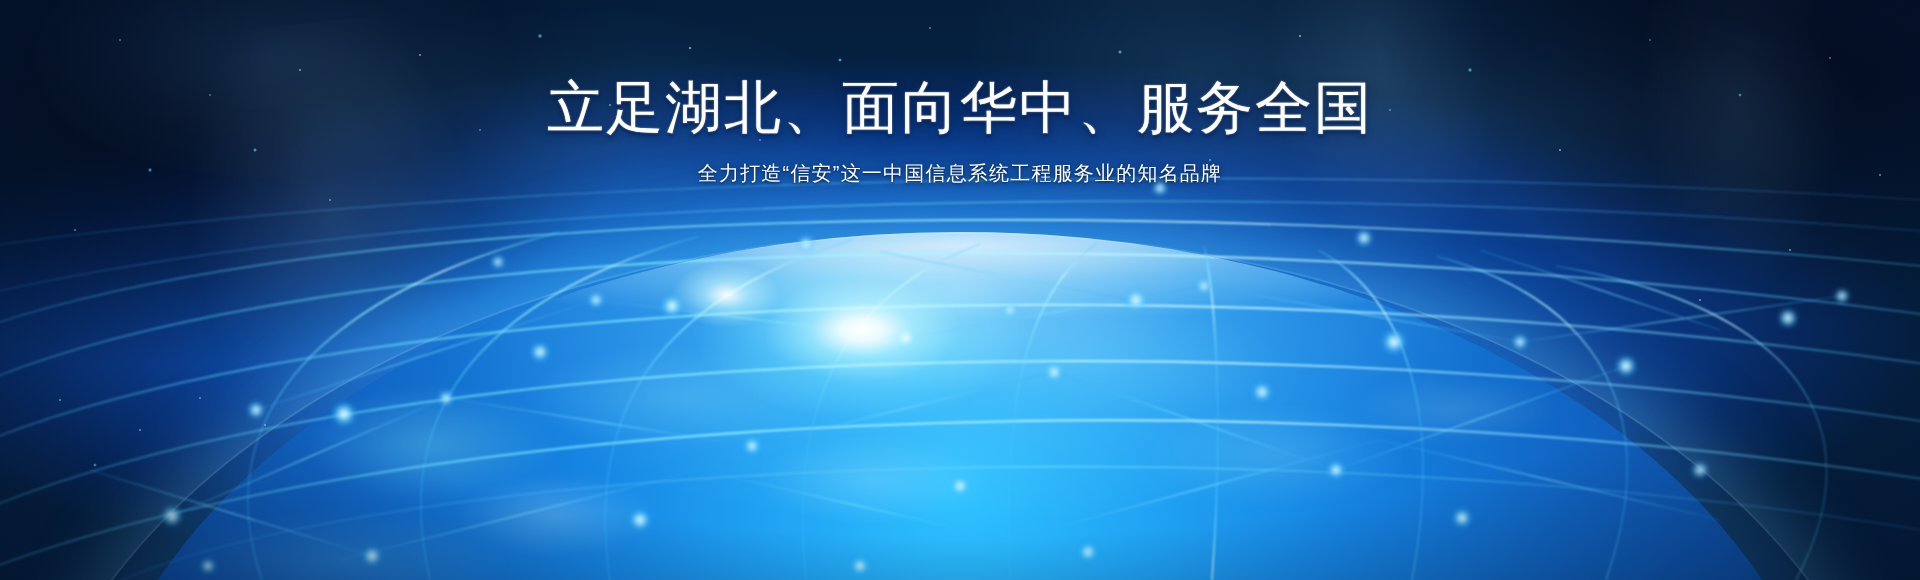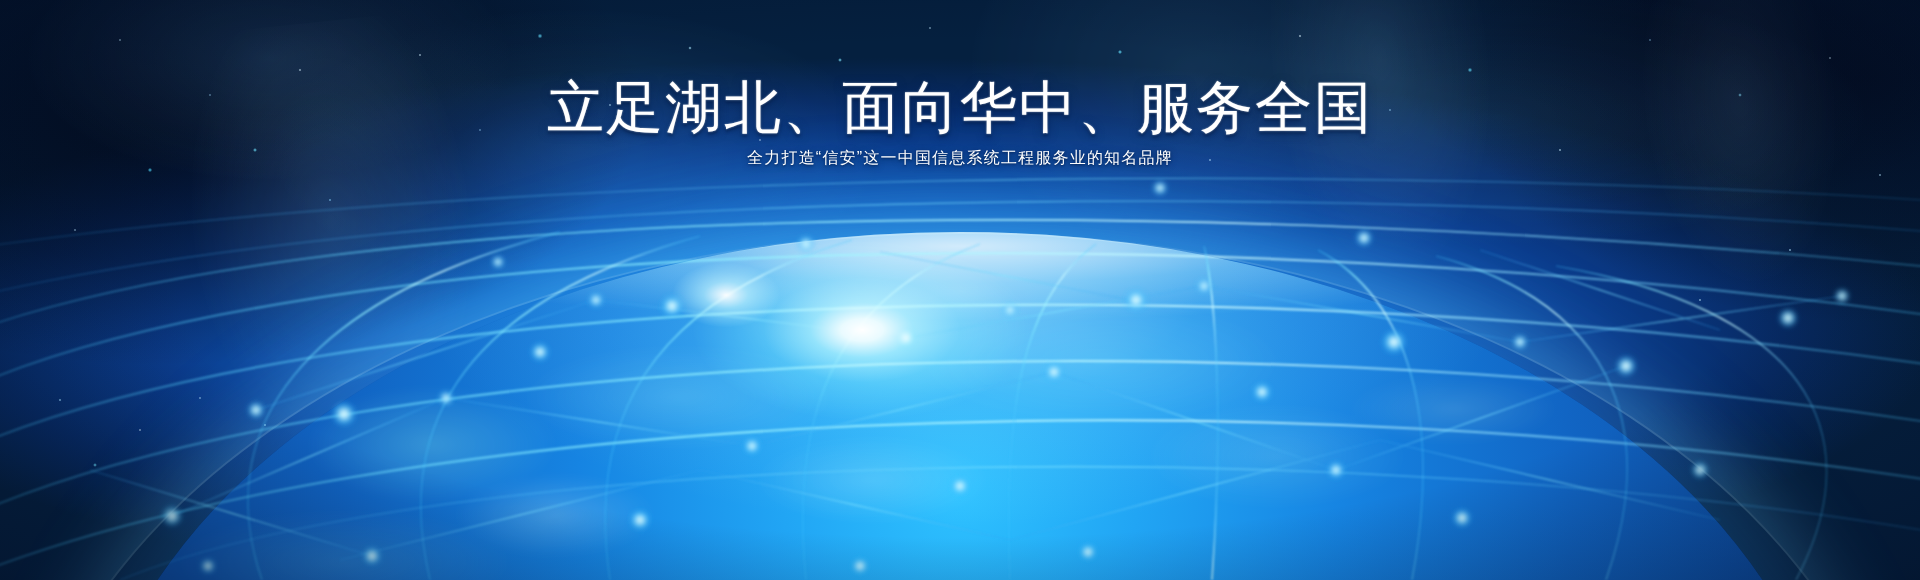--- a/index.html
+++ b/index.html
@@ -184,22 +184,22 @@
     font-weight:400;
     color:#ffffff;
     letter-spacing:2px;
     text-shadow:
       0 0 2px rgba(255,255,255,.55),
       0 2px 10px rgba(5,35,85,.75),
       0 3px 3px rgba(4,26,64,.55);
     white-space:nowrap;
   }
   .subline{
-    margin-top:10px;
-    font-size:16px;
+    margin-top:22px;
+    font-size:20px;
     font-weight:400;
     color:#ffffff;
     letter-spacing:1.2px;
     text-shadow:
       0 1px 6px rgba(5,35,85,.85),
       0 1px 2px rgba(4,26,64,.65);
     white-space:nowrap;
   }
 </style>
 </head>

